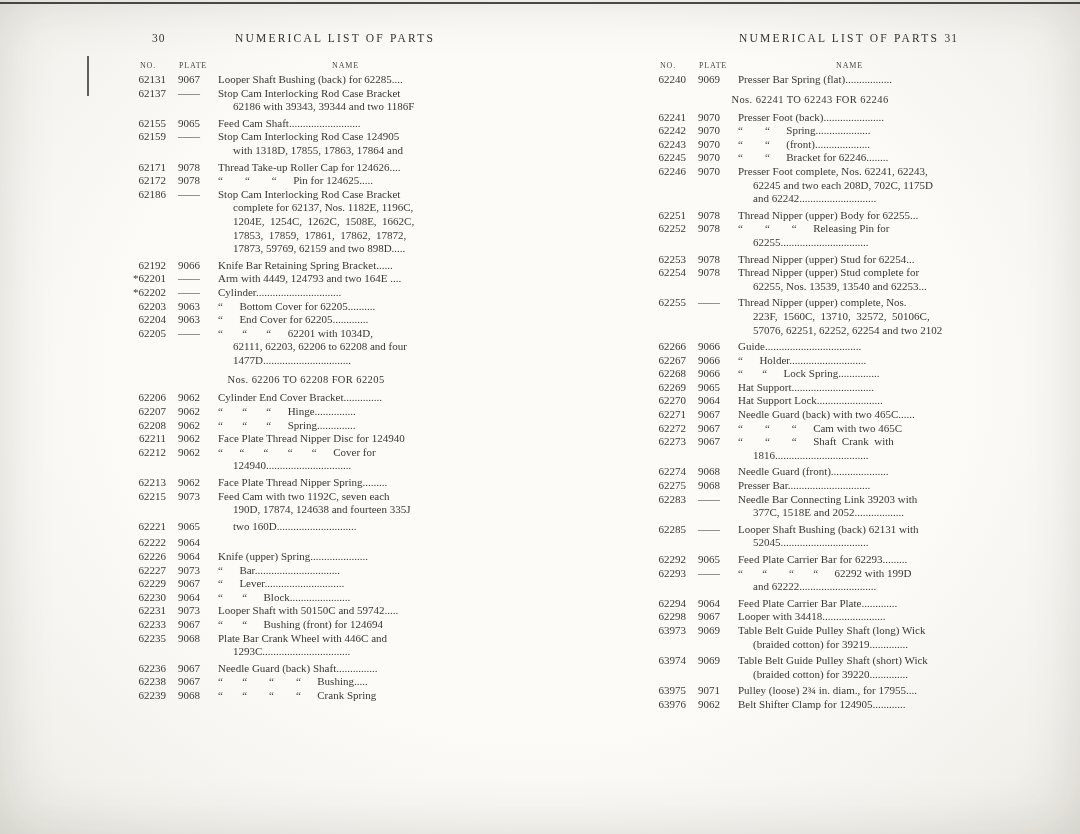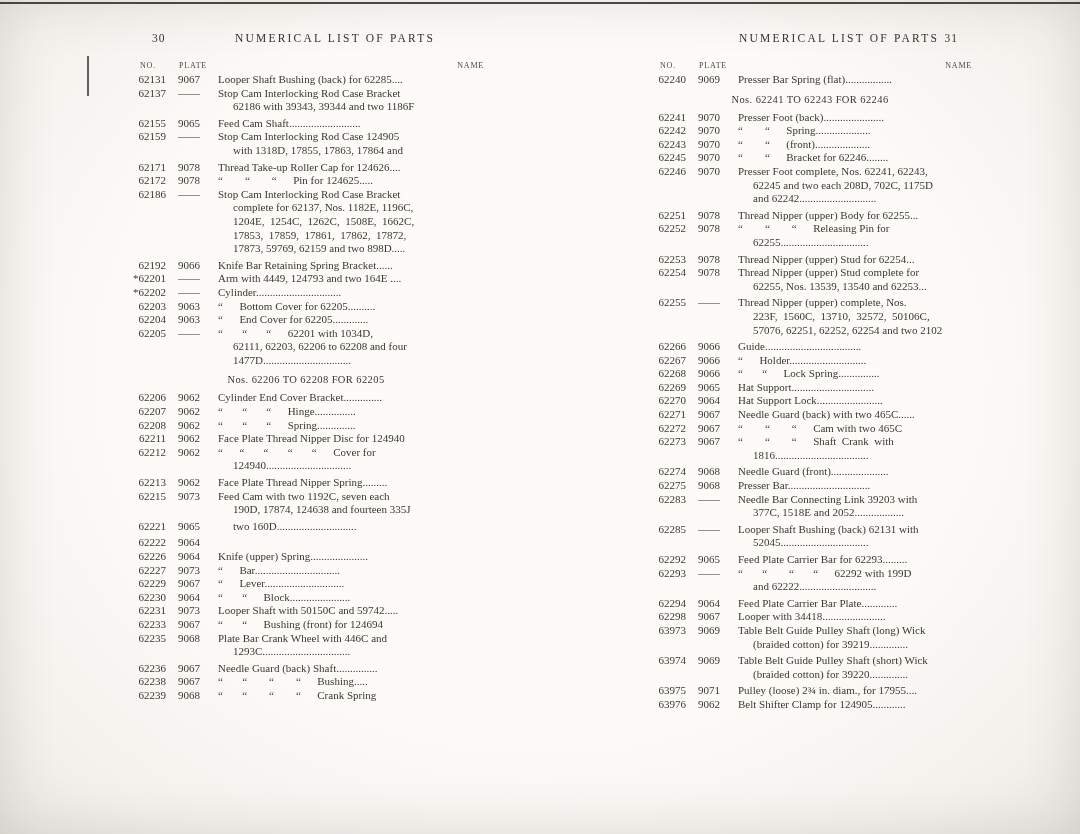--- a/index.html
+++ b/index.html
@@ -56,21 +56,21 @@
   .col-headers {
     position: relative;
     margin-top: 11px;
     height: 12px;
     font-size: 8px;
     letter-spacing: 0.8px;
     color: #4a4840;
   }
   .ch-no    { position: absolute; left: 20px;  width: 40px; text-align: center; }
   .ch-plate { position: absolute; left: 62px;  width: 46px; text-align: center; }
-  .ch-name  { position: absolute; left: 99px; right: 0;   text-align: right; }
+  .ch-name  { position: absolute; left: 99px; right: 0;   text-align: center; }
 
   .parts-list { }
 
   .row {
     display: flex;
     font-size: 11px;
     line-height: 13.6px;
     color: #3a382f;
   }
   .row.multi { margin-bottom: 3px; }

